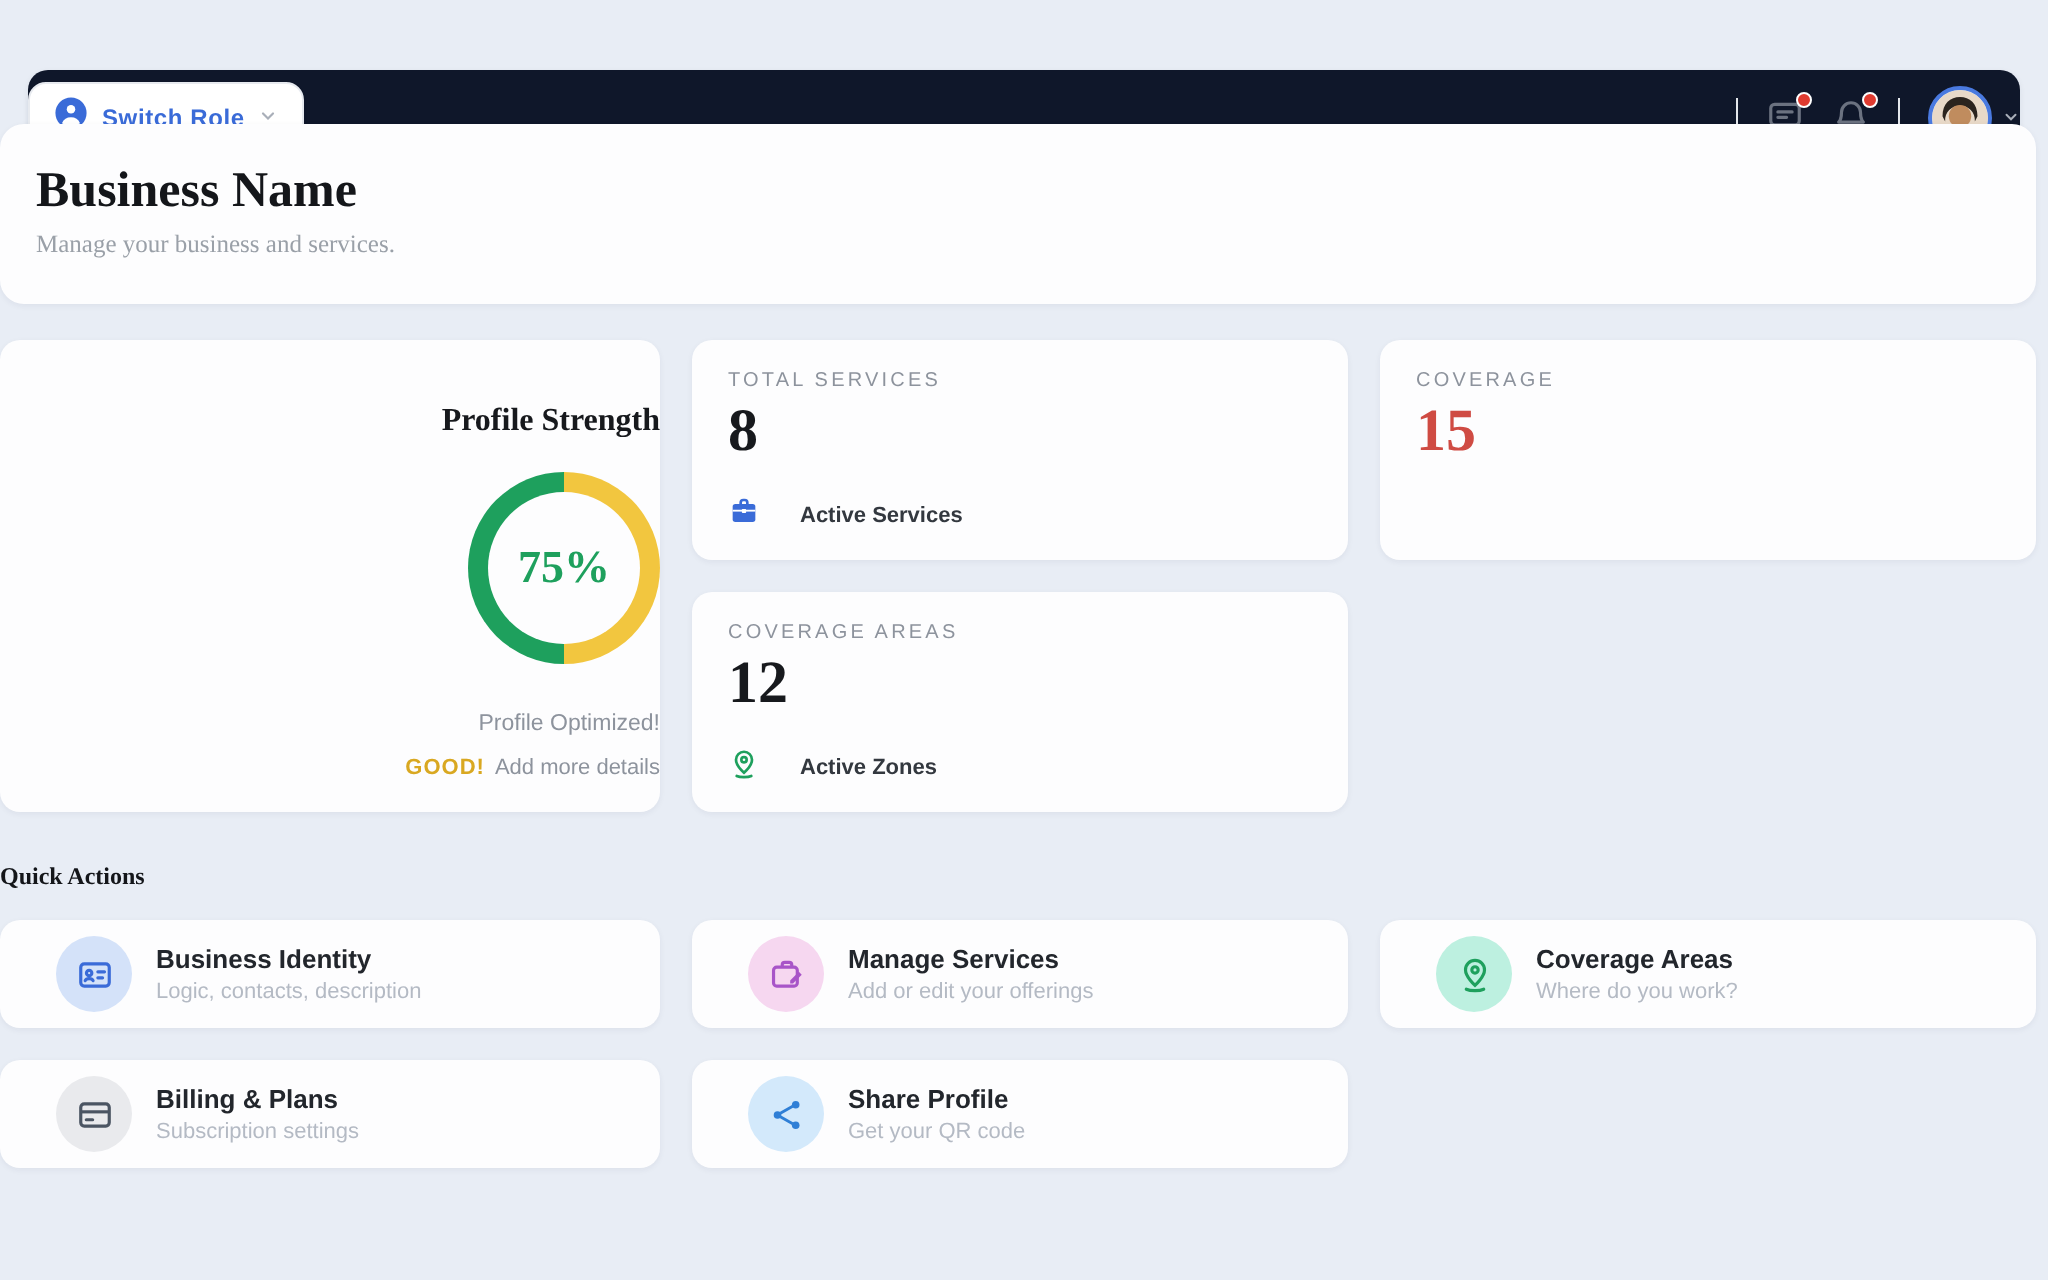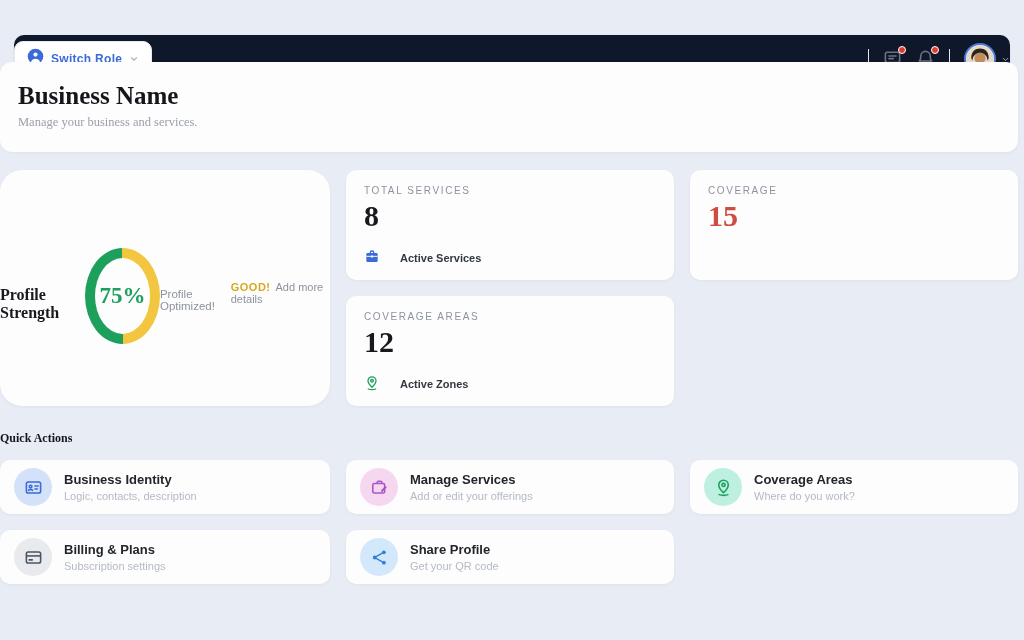--- a/index.html
+++ b/index.html
@@ -52,21 +52,21 @@
   
   #stats-grid {
     position:absolute; left:0; right:6px; top:170px;
     display:grid; grid-template-columns:330px 1fr 1fr;
     grid-template-rows:110px 110px; gap:16px;
   }
   .card {
     background:#fdfdfe; border-radius:10px;
     box-shadow:0 1px 3px rgba(30,40,60,.06);
   }
-  #profile-card { grid-row:1/3; grid-column:1; display:flex; flex-direction:row; align-items:center;border-radius:22px; }
+  #profile-card { grid-row:1/3; grid-column:1; display:flex; flex-direction:column; align-items:flex-end; }
   #profile-title { margin-top:32px; font-size:16px; font-weight:bold; color:#17191d; }
   #donut {
     position:relative; margin-top:16px; width:96px; height:96px; border-radius:50%;
     background:conic-gradient(#f2c63f 0deg 180deg, #1ea05d 180deg 360deg);
   }
   #donut::after {
     content:""; position:absolute; inset:10px; background:#fdfdfe; border-radius:50%;
   }
   #donut-percent {
     position:absolute; inset:0; z-index:1;
@@ -87,21 +87,21 @@
   
   #qa-title {
     position:absolute; left:0; top:431px;
     font-size:12px; font-weight:bold; color:#14161a;
   }
   #qa-grid {
     position:absolute; left:0; right:6px; top:460px;
     display:grid; grid-template-columns:330px 1fr 1fr;
     grid-auto-rows:54px; gap:16px;
   }
-  .qa-card { display:flex; align-items:center; padding:0 14px; cursor:pointer; }
+  .qa-card { display:flex; align-items:center; padding:0 28px; cursor:pointer; }
   .qa-icon-circle {
     width:38px; height:38px; border-radius:50%; flex:none;
     display:flex; align-items:center; justify-content:center; margin-right:12px;
   }
   .qa-text .qa-item-title { font-size:13px; font-weight:bold; color:#22262c; }
   .qa-text .qa-item-sub { margin-top:3px; font-size:11px; color:#b4bac4; }
   .bg-blue   { background:#d4e2f9; }
   .bg-pink   { background:#f6d7f0; }
   .bg-mint   { background:#bdf0e0; }
   .bg-gray   { background:#e9eaed; }

